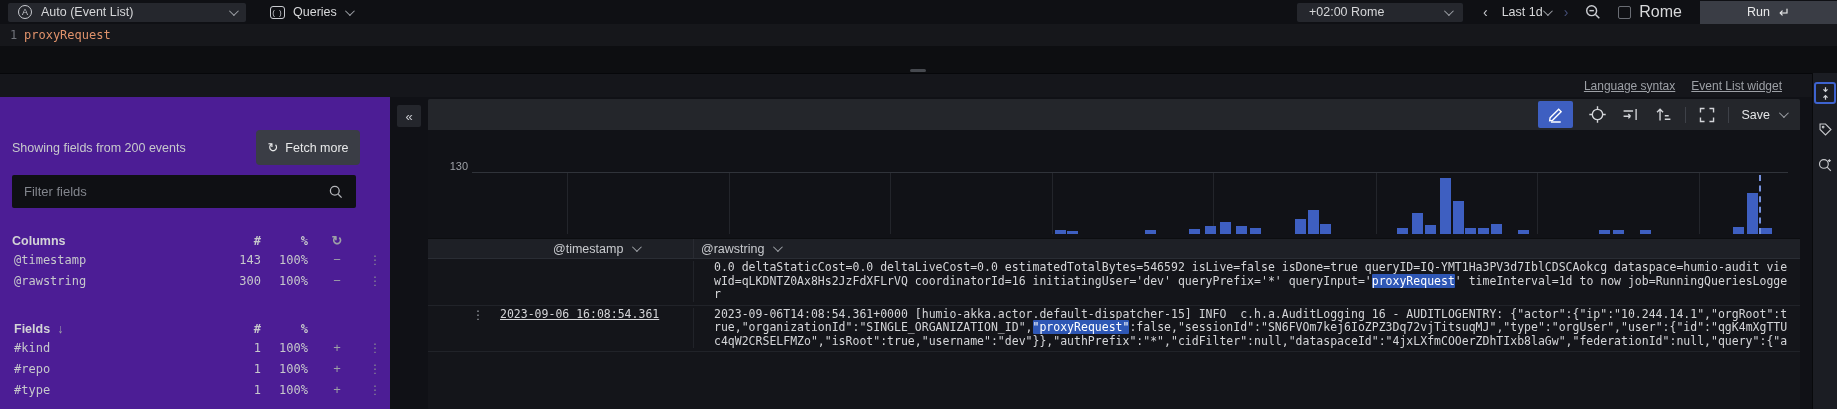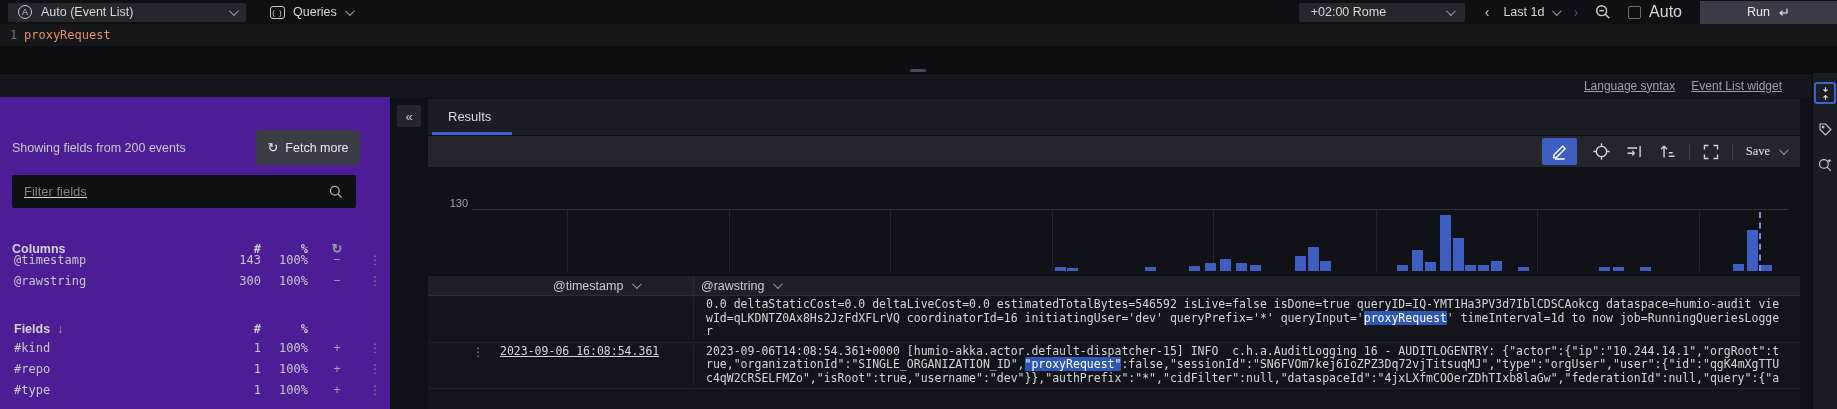--- a/index.html
+++ b/index.html
@@ -13,21 +13,21 @@
   .viz .grow { flex:1; }
   .circa { width:14px; height:14px; border:1.2px solid #c9cbd0; border-radius:50%; font-size:9px; display:flex; align-items:center; justify-content:center; color:#c9cbd0; }
   .chev { width:7px; height:7px; border-right:1.5px solid #9da0a6; border-bottom:1.5px solid #9da0a6; transform:rotate(45deg) translateY(-2px); display:inline-block; }
   .queries { margin-left:24px; display:flex; align-items:center; gap:8px; font-size:12.5px; }
   .qicon { width:15px; height:13px; border:1.4px solid #c9cbd0; border-radius:3px; font-size:8px; color:#c9cbd0; display:flex; align-items:center; justify-content:center; letter-spacing:1px; }
   .topright { position:absolute; right:0; top:0; height:24px; display:flex; align-items:center; }
   .tz { width:166px; padding:0 12px; justify-content:space-between; }
   .navchev { font-size:14px; color:#c9cbd0; padding:0 6px; }
   .navchev.prev { margin-left:14px; }
   .navchev.next { color:#454f79; }
-  .range { display:flex; align-items:center; gap:8px; font-size:12.5px; margin:0 8px; }
+  .range { display:flex; align-items:center; gap:0; font-size:12.5px; margin:0 8px; }
   .zoomout { margin:0 16px 0 10px; display:flex; }
   .livewrap { display:flex; align-items:center; gap:8px; margin-right:18px; }
   .cb { width:13px; height:13px; border:1px solid #6a6d74; border-radius:2px; background:transparent; }
   .runbtn { height:23px; width:137px; background:#3a3d45; display:flex; align-items:center; justify-content:center; gap:9px; font-size:12.5px; color:#e8e9ea; }
   .runbtn .ret { font-size:13px; }
 
   
   .editor { position:absolute; left:0; top:24px; width:1837px; height:22px; background:#16171b; display:flex; align-items:center; font-family:"DejaVu Sans Mono", monospace; font-size:12px; }
   .lineno { color:#70737a; padding-left:10px; width:24px; }
   .query { color:#e0926b; }
@@ -42,43 +42,43 @@
   .rightstrip { position:absolute; left:1812px; top:73px; width:25px; height:336px; background:#1b1d23; border-left:1px solid #08090b; display:flex; flex-direction:column; align-items:center; padding-top:9px; }
   .stripbtn { width:22px; height:22px; display:flex; align-items:center; justify-content:center; color:#c6c8cb; }
   .stripbtn.sel { border:2px solid #3e63cf; border-radius:3px; }
   .stripbtn + .stripbtn { margin-top:14px; }
 
   
   .sidebar { position:absolute; left:0; top:97px; width:390px; height:312px; background:#4c1d95; font-size:12.5px; }
   .summary { position:absolute; left:12px; top:44px; color:#c7c9cc; }
   .fetchmore { position:absolute; left:256px; top:33px; width:104px; height:35px; background:#3a3d45; border-radius:4px; display:flex; align-items:center; justify-content:center; gap:7px; color:#e8e9ea; }
   .refresh-glyph { font-size:13px; }
-  .filter { position:absolute; left:12px; top:78px; width:344px; height:33px; background:#0f1014; border-radius:2px; display:flex; align-items:center; padding:0 12px;text-decoration:underline; }
+  .filter { position:absolute; left:12px; top:78px; width:344px; height:33px; background:#0f1014; border-radius:2px; display:flex; align-items:center; padding:0 12px; }
   .filter .ph { color:#82858c; font-size:13px; }
   .filter svg { margin-left:auto; }
   .sechdr, .frow { display:flex; align-items:center; padding:0 6px 0 14px; height:21px; }
   .sechdr { position:absolute; left:0; width:390px; font-weight:bold; color:#d2d3d6; }
-  .sechdr.cols { top:141px;padding-left:12px; } .sechdr.flds { top:221px; }
+  .sechdr.cols { top:133px;padding-left:12px; } .sechdr.flds { top:221px; }
   .rowsbox { position:absolute; left:0; width:390px; }
   .rowsbox.cols { top:152px; } .rowsbox.flds { top:240px; }
   .fname { flex:1; font-family:"DejaVu Sans Mono", monospace; font-size:12px; color:#c6c8cb; font-weight:normal; }
   .sechdr .fname { font-family:"Liberation Sans", sans-serif; font-weight:bold; font-size:12.5px; color:#d2d3d6; }
   .fcount { width:46px; text-align:right; font-family:"DejaVu Sans Mono", monospace; font-size:12px; color:#c6c8cb; }
   .fpct { width:47px; text-align:right; font-family:"DejaVu Sans Mono", monospace; font-size:12px; color:#c6c8cb; }
   .fact { width:58px; text-align:center; color:#9da0a6; font-size:13px; }
   .fkebab { width:18px; text-align:center; color:#8a8d93; font-size:12px; font-family:"Liberation Sans", sans-serif; }
   .sortarrow { color:#9da0a6; font-weight:normal; margin-left:7px; }
   .collapsebtn { position:absolute; left:397px; top:105px; width:24px; height:22px; background:#24262c; border-radius:2px; color:#c9cbd0; font-size:13px; display:flex; align-items:center; justify-content:center; }
 
   
   .panel { position:absolute; left:428px; top:99px; width:1372px; height:310px; background:#1b1d23; border-radius:2px; overflow:hidden; }
   .tabrow { position:relative; height:37px; border-bottom:1px solid #0d0e11; }
   .tabtext { position:absolute; left:20px; top:10px; font-size:13px; color:#dadbdd; }
   .tabunderline { position:absolute; left:4px; bottom:0; width:80px; height:3px; background:#3e63cf; }
-  .toolbar { height:31px; background:#24262b; display:flex; align-items:center; justify-content:flex-end; padding-right:14px;font-family:Liberation Serif, serif; }
+  .toolbar { height:31px; background:#24262b; display:flex; align-items:center; justify-content:flex-end; padding-right:14px; }
   .toolbtn { display:flex; align-items:center; justify-content:center; color:#d2d4d8; }
   .toolbtn.active { width:35px; height:27px; background:#3e5fc1; border-radius:2px; margin-right:8px; }
   .toolbtn.plain { margin:0 7px; }
   .tooldiv { width:1px; height:16px; background:#3e4148; margin:0 5px; }
   .savebtn { display:flex; align-items:center; gap:9px; font-size:12.5px; color:#e4e5e7; margin-left:8px; }
 
   
   .chartband { position:relative; height:104px; background:#111217; }
   .ymax { position:absolute; left:14px; top:30px; width:26px; text-align:right; font-size:11px; color:#9da0a6; }
   .xticks { position:absolute; left:44px; top:26px; width:1316px; height:14px; }
@@ -92,21 +92,21 @@
   .tgap { height:4px; background:#111217; }
   .thead { position:relative; height:21px; background:#1e2026; border-top:1px solid #0c0d10; border-bottom:1px solid #2a2d34; display:flex; font-size:12.5px; color:#c9cbcf; }
   .thgutter { width:68px; }
   .thts { width:197px; padding-left:57px; display:flex; align-items:center; gap:9px; }
   .thraw { flex:1; border-left:1px solid #292b32; padding-left:7px; display:flex; align-items:center; gap:9px; }
   .tbody { background:#14151a; font-family:"DejaVu Sans Mono", monospace; font-size:11.5px; color:#d4d5d8; height:192px; }
   .event-row { display:flex; border-bottom:1px solid #212329; padding:2px 0 3px 0; }
   .gutter { width:68px; flex:none; position:relative; }
   .rkebab { position:absolute; left:44px; top:0; color:#9da0a6; font-family:"Liberation Sans", sans-serif; font-size:12px; }
   .tscell { width:197px; flex:none; padding-left:4px; line-height:13.5px;text-decoration:underline; }
-  .lines { flex:1; border-left:1px solid #212329; padding-left:12px; overflow:hidden; }
+  .lines { flex:1; border-left:1px solid #212329; padding-left:20px; overflow:hidden; }
   .line { white-space:pre; line-height:13.5px; }
   .hl { background:#2e57b5; color:#fff; border-radius:1px; }
   svg { display:block; }
 </style>
 </head>
 <body>
 
 <div class="screen">
 
   <div class="topbar">
@@ -133,21 +133,21 @@
       <span class="navchev next">›</span>
       <span class="zoomout">
         <svg width="18" height="18" viewBox="0 0 20 20" fill="none" stroke="#c9cbd0" stroke-width="1.6">
             <circle cx="8.5" cy="8.5" r="5.5"></circle>
             <line x1="12.8" y1="12.8" x2="17" y2="17"></line>
             <line x1="6" y1="8.5" x2="11" y2="8.5"></line>
           </svg>
       </span>
       <div class="livewrap">
         <span class="cb"></span>
-        <span>Auto</span>
+        <span>Rome</span>
       </div>
       <div class="runbtn">
         <span>Run</span>
         <span class="ret">↵</span>
       </div>
     </div>
   </div>
 
   <div class="editor">
     <span class="lineno">1</span>
@@ -252,24 +252,20 @@
           <span class="fkebab">⋮</span>
         </div>
       </div>
   </div>
 
   <div class="collapsebtn">
       <span>«</span>
     </div>
 
   <div class="panel">
-    <div class="tabrow">
-      <span class="tabtext">Results</span>
-      <div class="tabunderline"></div>
-    </div>
     <div class="toolbar">
       <div class="toolbtn active">
         <svg width="18" height="18" viewBox="0 0 22 22" fill="none" stroke="#fff" stroke-width="1.7">
             <path d="M5 14.5L15.5 4l3 3L8 17.5 4.5 18z"></path>
             <path d="M6 19.5h12"></path>
           </svg>
       </div>
       <div class="toolbtn plain">
         <svg width="19" height="19" viewBox="0 0 22 22" fill="none" stroke="#d2d4d8" stroke-width="1.6">
             <circle cx="11" cy="11" r="6"></circle>

